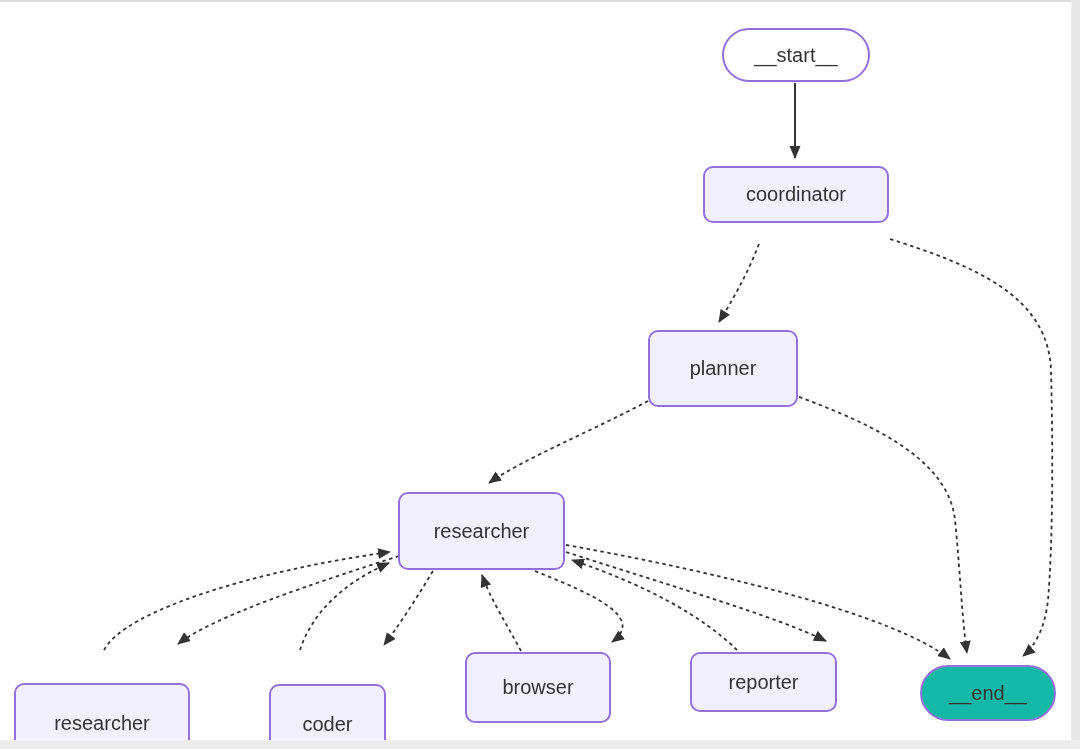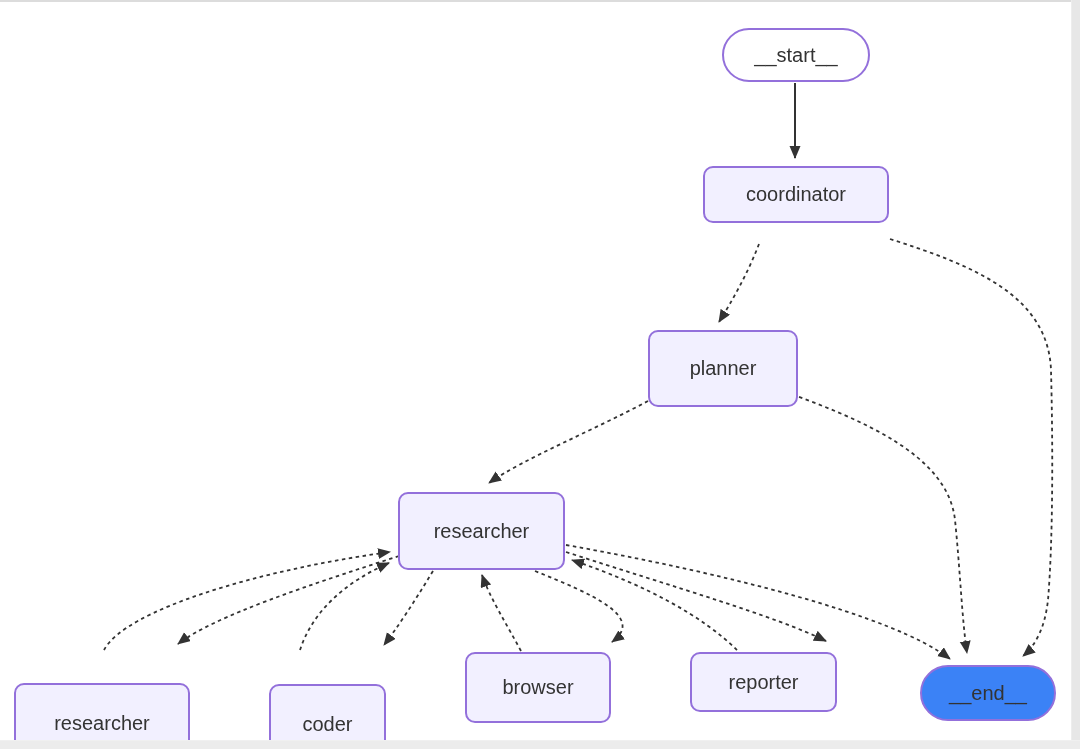--- a/index.html
+++ b/index.html
@@ -24,21 +24,21 @@
   .node span{white-space:nowrap;}
   .node.stadium{border-radius:29px;}
   .node.start{left:722px;top:28px;width:148px;height:54px;background:#ffffff;}
   .node.coordinator{left:703px;top:166px;width:186px;height:57px;}
   .node.planner{left:648px;top:330px;width:150px;height:77px;}
   .node.supervisor{left:398px;top:492px;width:167px;height:78px;}
   .node.researcher{left:14px;top:683px;width:176px;height:80px;}
   .node.coder{left:269px;top:684px;width:117px;height:80px;}
   .node.browser{left:465px;top:652px;width:146px;height:71px;}
   .node.reporter{left:690px;top:652px;width:147px;height:60px;}
-  .node.end{left:920px;top:665px;width:136px;height:56px;background:#3b82f6;}
+  .node.end{left:920px;top:665px;width:136px;height:56px;background:#14b8a6;}
 </style>
 </head>
 <body>
 
 <div class="canvas">
 
   <svg class="edges" width="1080" height="749" viewBox="0 0 1080 749">
     <defs>
       <marker id="arrow" markerUnits="userSpaceOnUse" markerWidth="14" markerHeight="12" refX="12" refY="5.5" orient="auto">
         <path d="M0,0 L13,5.5 L0,11 z" fill="#333333"></path>

